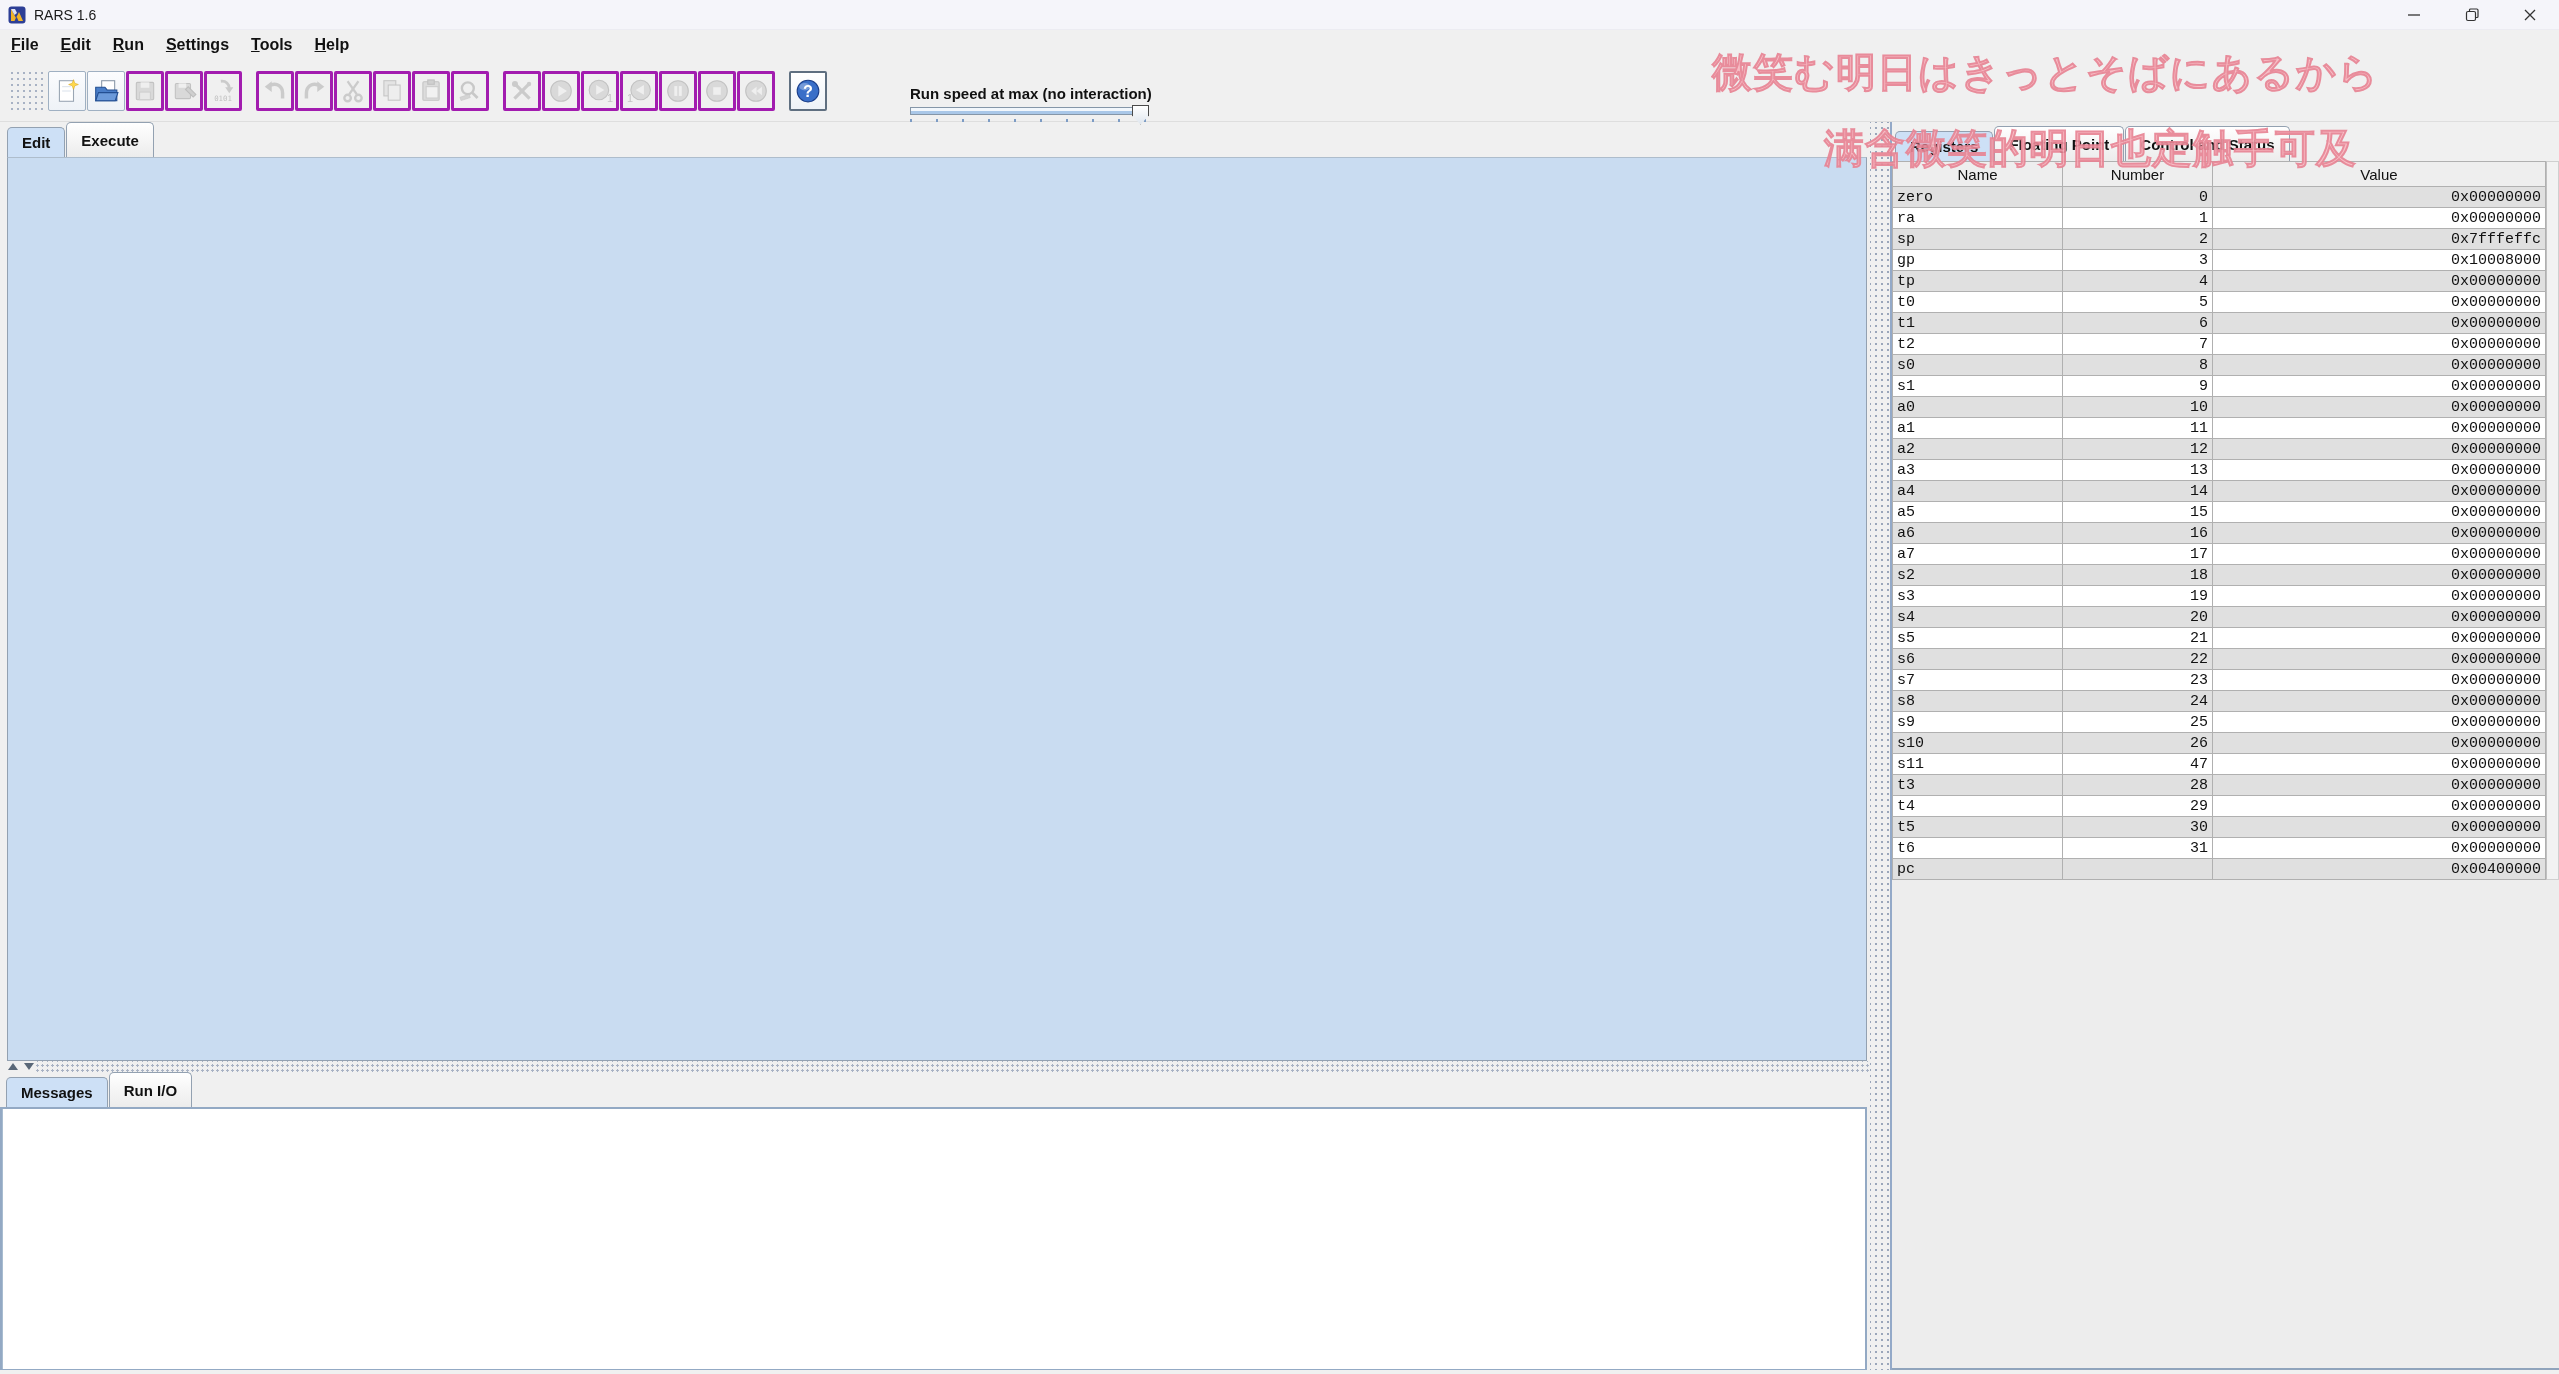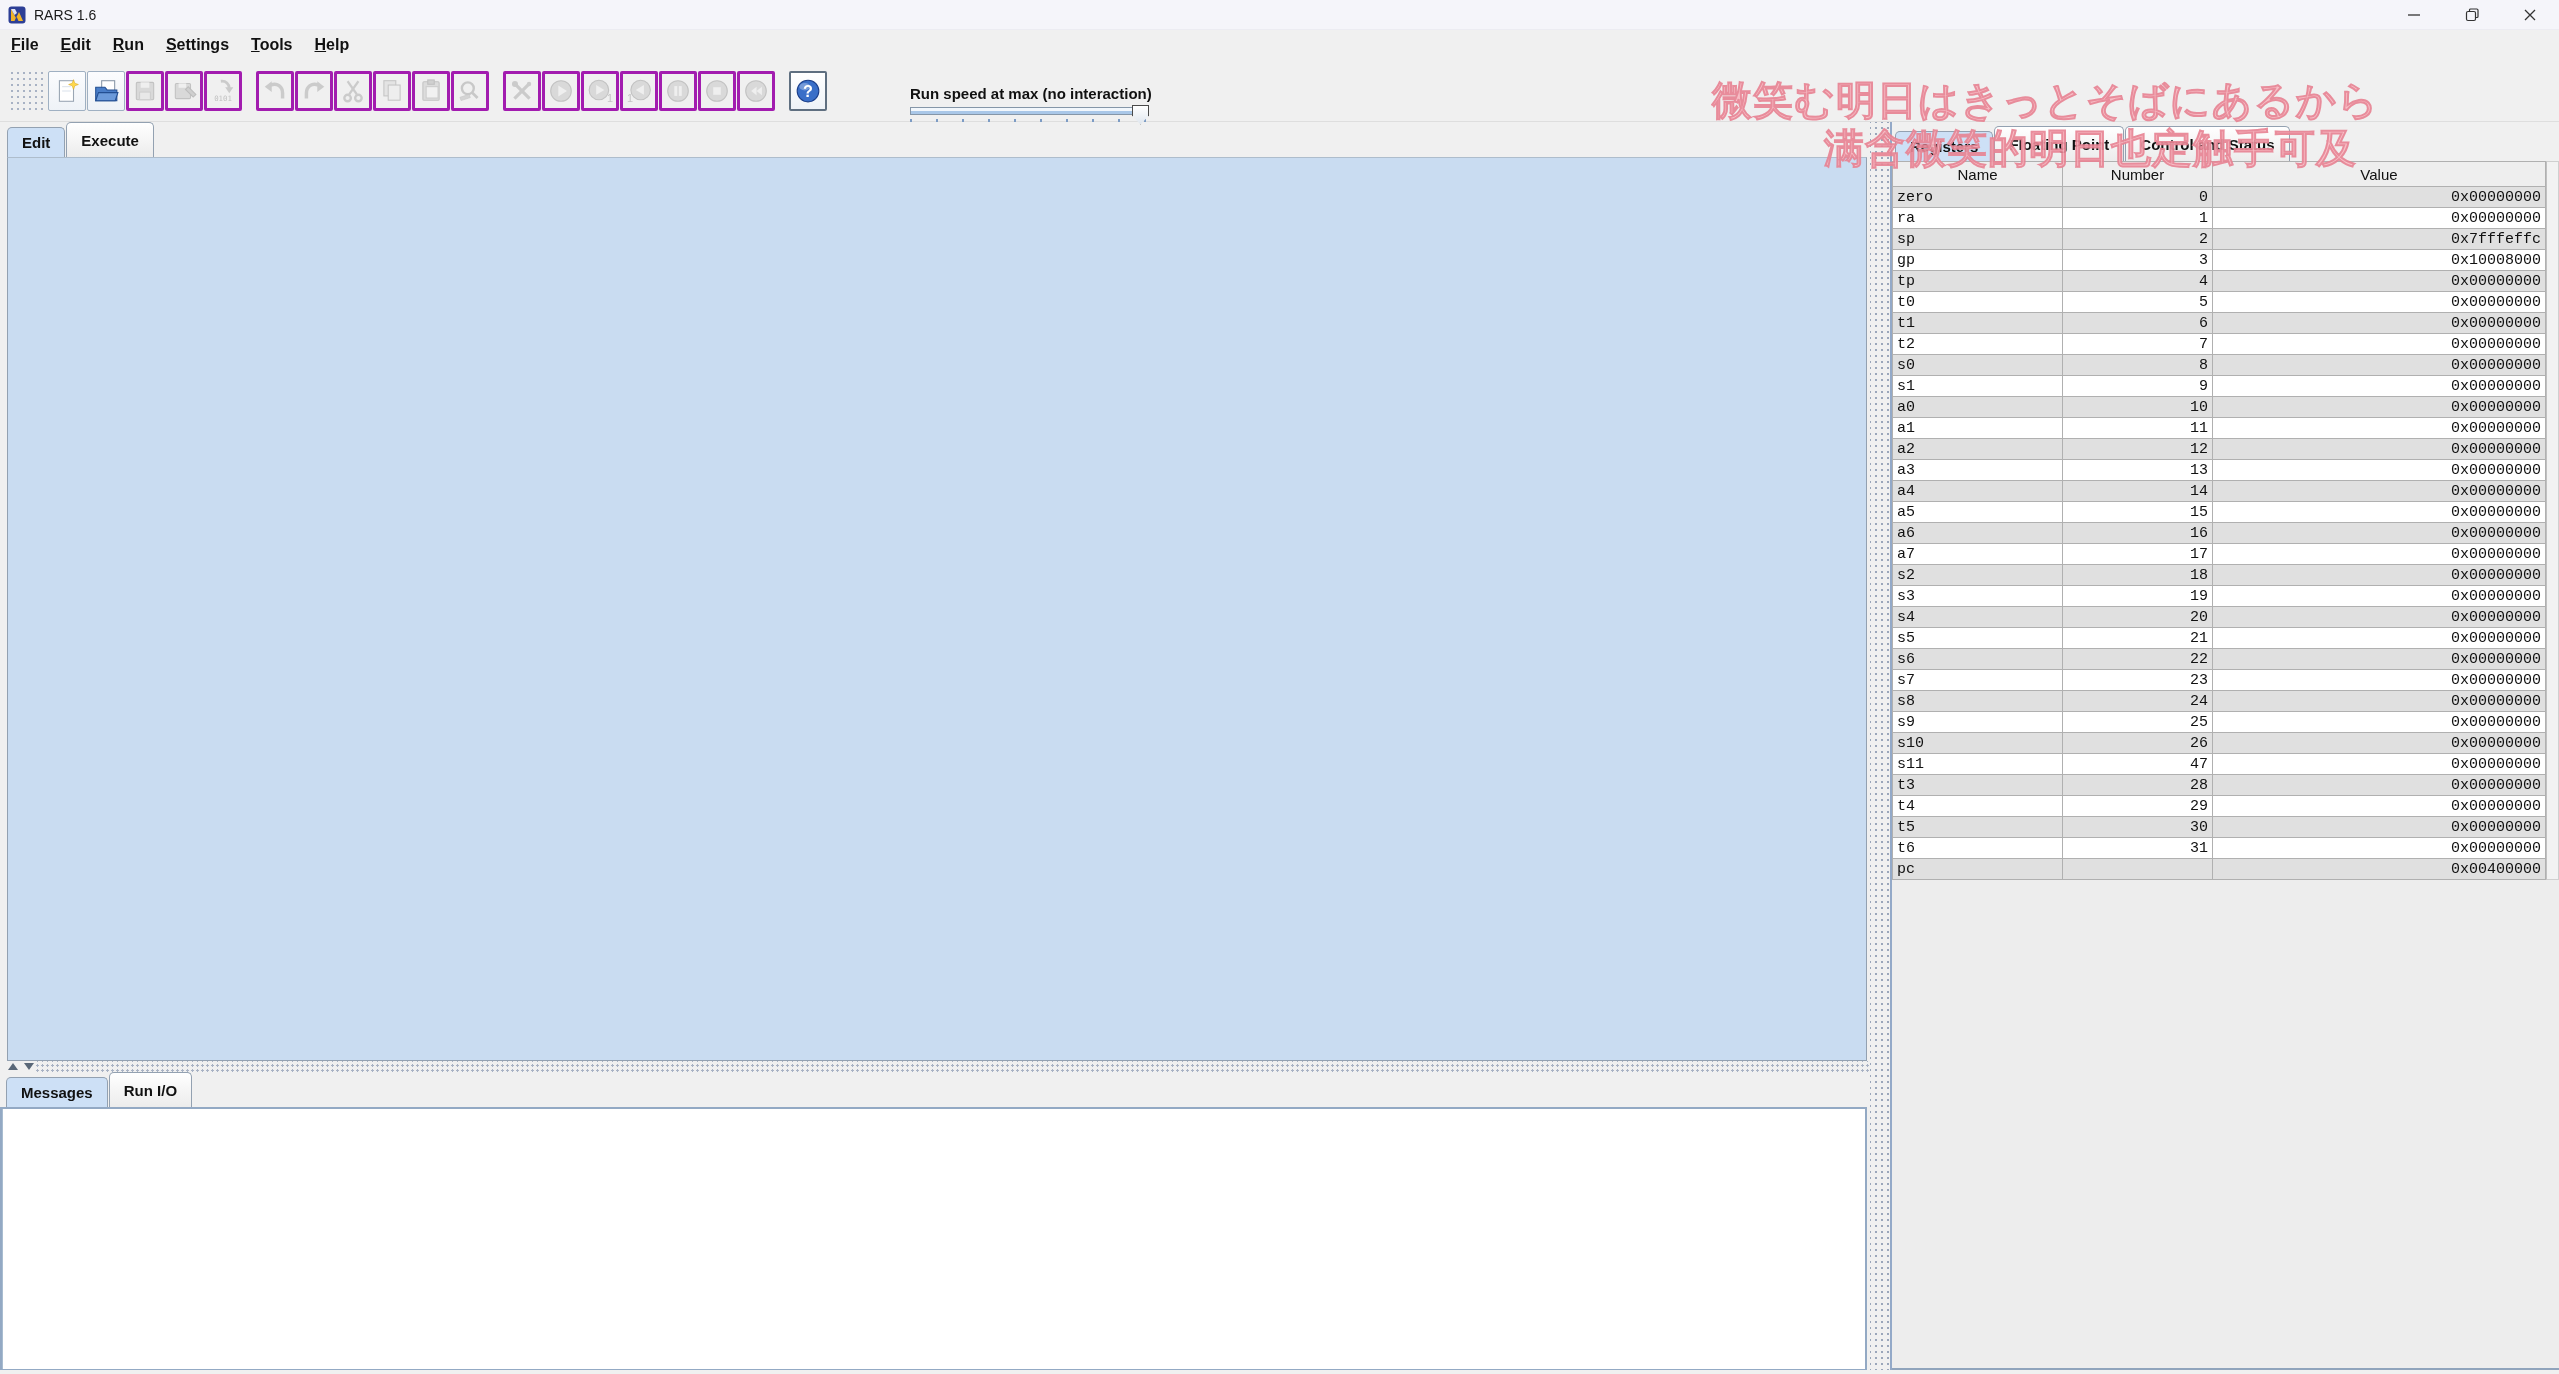--- a/index.html
+++ b/index.html
@@ -83,21 +83,21 @@
   td.col-name { text-align:left; }
   td.col-number, td.col-value { text-align:right; }
   .col-w-name { width:170px; } .col-w-number { width:150px; } .col-w-value { width:333px; }
   .reg-scrollbar { width:13px; background:#f2f2f2; border:1px solid #cfcfcf; border-left:1px solid #c0c0c0; }
   .reg-rest { flex:1; background:#ededed; }
 
   
   .watermark { position:absolute; z-index:60; font-size:40px; line-height:1.1; letter-spacing:1px;
                color:#f9bac3; -webkit-text-stroke:2px #e88494; opacity:.92; white-space:nowrap;
                font-family:"Liberation Sans",sans-serif; pointer-events:none; }
-  .wm1 { left:1712px; top:78px; }
+  .wm1 { left:1712px; top:50px; }
   .wm2 { left:1824px; top:126px; }
 </style>
 </head>
 <body>
 
 <div class="window">
 
   <div class="titlebar">
     <svg class="app-icon" viewBox="0 0 18 18">
       <rect x="0.5" y="0.5" width="17" height="17" rx="3" fill="#2d3f96"></rect>

